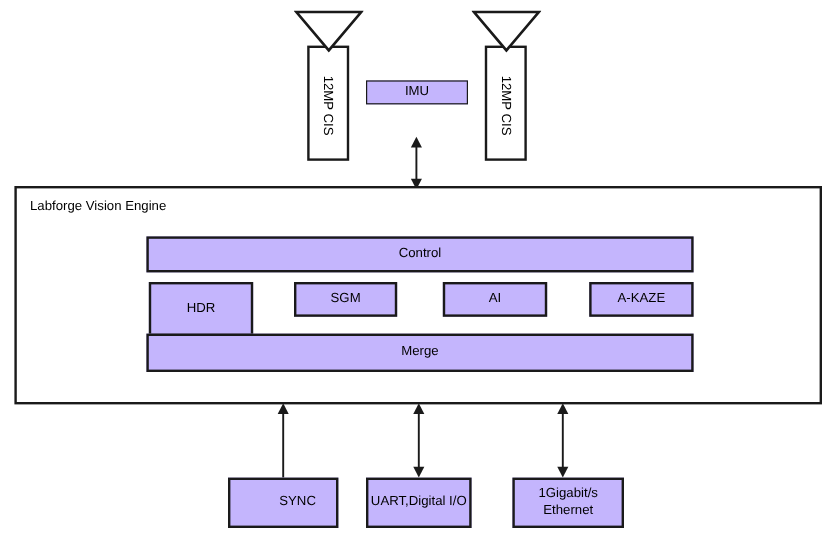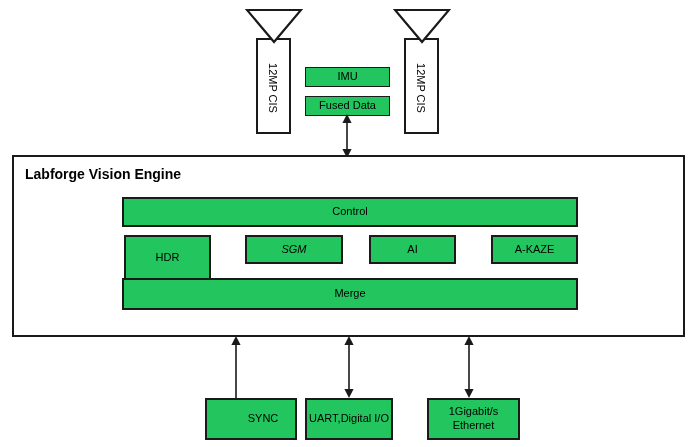--- a/index.html
+++ b/index.html
@@ -14,21 +14,21 @@
     height: 447px;
     background: #ffffff;
     font-family: "Liberation Sans", sans-serif;
     color: #000000;
     overflow: hidden;
   }
   .box {
     position: absolute;
     box-sizing: border-box;
     border: 2px solid #1a1a1a;
-    background: #22c55e;
+    background: #c4b5fd;
     display: flex;
     align-items: center;
     justify-content: center;
     text-align: center;
     font-size: 11px;
     line-height: 1.25;
     color: #000000;
   }
   .thinbox {
     border-width: 1.5px;
@@ -56,24 +56,23 @@
   }
   
   #engine-box {
     position: absolute;
     box-sizing: border-box;
     border: 2px solid #1a1a1a;
     background: #ffffff;
   }
   #engine-title {
     position: absolute;
-    font-size: 14px;
+    font-size: 11px;
     white-space: nowrap;
     color: #000000;
-    font-weight: bold;
   }
   
   .conn {
     position: absolute;
     overflow: visible;
   }
   .conn line {
     stroke: #1a1a1a;
     stroke-width: 1.6;
   }
@@ -95,41 +94,38 @@
   <div class="sensor-body" style="left:404px; top:38px; width:35px; height:96px;"></div>
   <svg class="lens" xmlns="http://www.w3.org/2000/svg" viewBox="0 0 58 36" style="left:393px; top:8px; width:58px; height:36px;">
     <polygon points="2,2 56,2 29,34" fill="#ffffff" stroke="#1a1a1a" stroke-width="2.2" stroke-linejoin="miter"></polygon>
   </svg>
   <div class="sensor-label" style="left:421px; top:88px; transform:translate(-50%,-50%) rotate(90deg);">12MP CIS</div>
 
   <div class="box thinbox" style="left:305px; top:67px; width:85px; height:20px;">
     <span>IMU</span>
   </div>
 
-  <div class="box thinbox" style="left:305px; top:96px; width:85px; height:20px;">
-    <span>Fused Data</span>
-  </div>
 
   <svg class="conn" xmlns="http://www.w3.org/2000/svg" viewBox="0 0 20 44" style="left:337px; top:114px; width:20px; height:44px;">
     <line x1="10" y1="7" x2="10" y2="37"></line>
     <polygon points="10,0 5.4,9 14.6,9"></polygon>
     <polygon points="10,44 5.4,35 14.6,35"></polygon>
   </svg>
 
   <div id="engine-box" style="left:12px; top:155px; width:673px; height:182px;"></div>
   <div id="engine-title" style="left:25px; top:166px;">Labforge Vision Engine</div>
 
   <div class="box" style="left:122px; top:197px; width:456px; height:30px;">
     <span>Control</span>
   </div>
 
   <div class="box" style="left:124px; top:235px; width:87px; height:45px;">
     <span>HDR</span>
   </div>
-  <div class="box" style="left:245px; top:235px; width:98px; height:29px;font-style:italic;">
+  <div class="box" style="left:245px; top:235px; width:86px; height:29px;">
     <span>SGM</span>
   </div>
   <div class="box" style="left:369px; top:235px; width:87px; height:29px;">
     <span>AI</span>
   </div>
   <div class="box" style="left:491px; top:235px; width:87px; height:29px;">
     <span>A-KAZE</span>
   </div>
 
   <div class="box" style="left:122px; top:278px; width:456px; height:32px;">
@@ -146,21 +142,21 @@
     <polygon points="10,0 5.4,9 14.6,9"></polygon>
     <polygon points="10,62 5.4,53 14.6,53"></polygon>
   </svg>
 
   <svg class="conn" xmlns="http://www.w3.org/2000/svg" viewBox="0 0 20 62" style="left:459px; top:336px; width:20px; height:62px;">
     <line x1="10" y1="7" x2="10" y2="55"></line>
     <polygon points="10,0 5.4,9 14.6,9"></polygon>
     <polygon points="10,62 5.4,53 14.6,53"></polygon>
   </svg>
 
-  <div class="box" style="left:205px; top:398px; width:92px; height:42px; flex-direction:column;padding-left:24px;">
+  <div class="box" style="left:190px; top:398px; width:92px; height:42px; flex-direction:column;padding-left:24px;">
     <span>SYNC</span>
   </div>
 
   <div class="box" style="left:305px; top:398px; width:88px; height:42px; ">
     <span>UART,</span>
     <span>Digital I/O</span>
   </div>
 
   <div class="box" style="left:427px; top:398px; width:93px; height:42px; flex-direction:column;">
     <span>1Gigabit/s</span>

